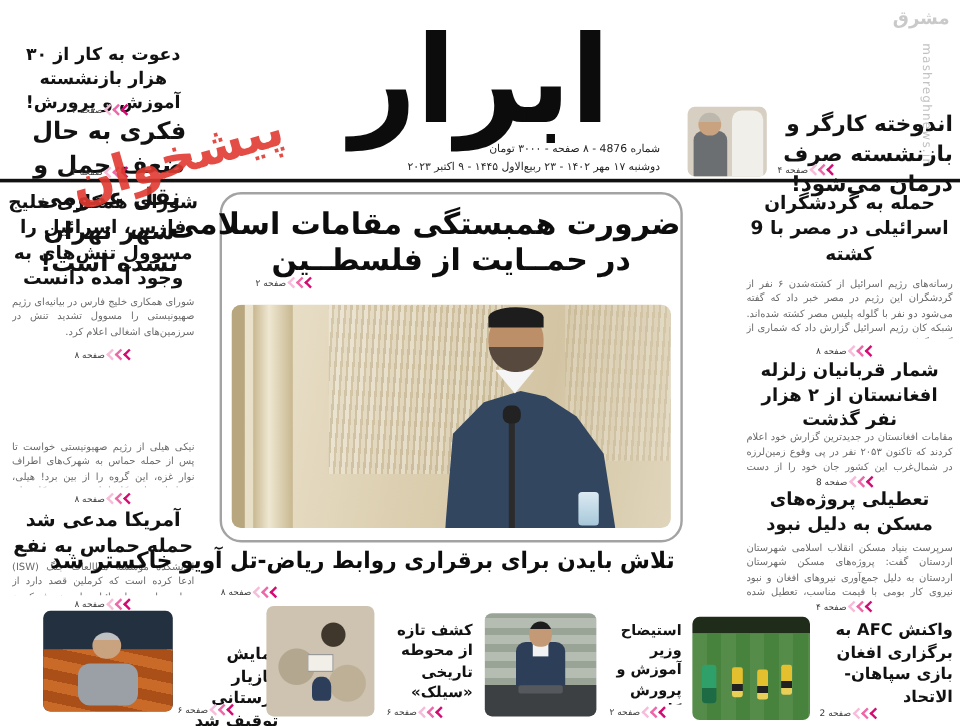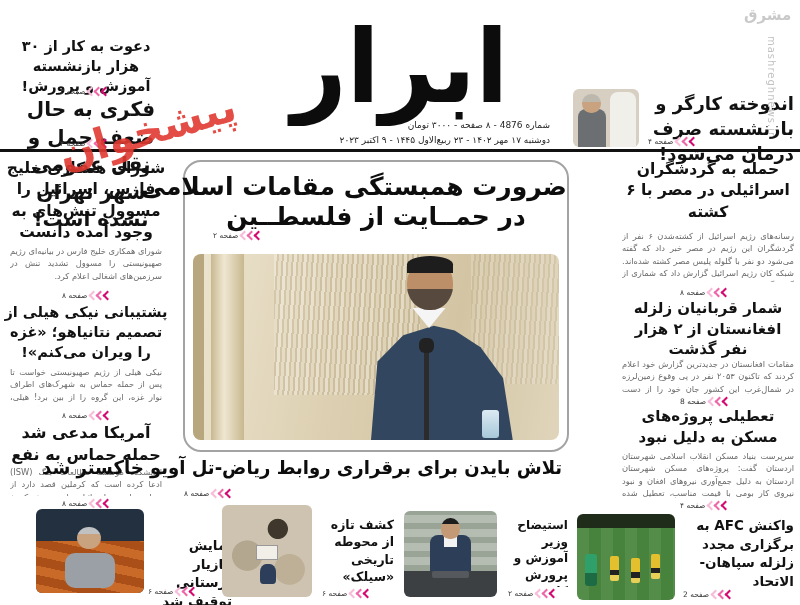--- a/index.html
+++ b/index.html
@@ -76,21 +76,20 @@
 
   <div class="abs ttl ctr fa" style="left:4px;top:158px;width:164px;font-size:15.5px;height:84px;overflow:hidden;">شورای همکاری خلیج فارس، اسرائیل را مسوول تنش‌های به وجود آمده دانست</div>
   <div class="abs sub fa" style="left:10px;top:245px;width:152px;height:40px;">شورای همکاری خلیج فارس در بیانیه‌ای رژیم صهیونیستی را مسوول تشدید تنش در سرزمین‌های اشغالی اعلام کرد.</div>
   <span class="mk" style="left:62px;top:290px;">
       <b class="pg">صفحه ۸</b>
       <i class="ch c1"></i>
       <i class="ch c2"></i>
       <i class="ch c3"></i>
     </span>
 
-  <div class="abs ttl ctr fa" style="left:4px;top:302px;width:164px;font-size:14.5px;height:62px;overflow:hidden;">پشتیبانی نیکی هیلی از تصمیم نتانیاهو؛ «غزه را ویران می‌کنم»!</div>
   <div class="abs sub fa" style="left:10px;top:366px;width:152px;height:40px;">نیکی هیلی از رژیم صهیونیستی خواست تا پس از حمله حماس به شهرک‌های اطراف نوار غزه، این گروه را از بین برد! هیلی، فرماندار سابق کارولینای جنوبی و کاندیدای جمهوری‌خواهان برای انتخابات...</div>
   <span class="mk" style="left:62px;top:410px;">
       <b class="pg">صفحه ۸</b>
       <i class="ch c1"></i>
       <i class="ch c2"></i>
       <i class="ch c3"></i>
     </span>
 
   <div class="abs ttl ctr fa" style="left:4px;top:422px;width:164px;font-size:16px;height:46px;overflow:hidden;">آمریکا مدعی شد حمله حماس به نفع روسیه است</div>
   <div class="abs sub fa" style="left:10px;top:466px;width:152px;height:30px;">اندیشکده مؤسسه مطالعات جنگ (ISW) ادعا کرده است که کرملین قصد دارد از حمله حماس به اسرائیل برای منحرف کردن حمایت‌ها و توجه غرب از اوکراین استفاده کند.</div>
@@ -180,21 +179,21 @@
     <div class="d" style="left:56%;top:6%;width:40%;height:94%;background:#f1efe9;border-radius:8px 8px 0 0;"></div>
   </div>
   <div class="abs ttl rgt fa" style="left:644px;top:92px;width:150px;font-size:18px;">اندوخته کارگر و بازنشسته صرف درمان می‌شود!</div>
   <span class="mk" style="left:648px;top:136px;">
       <b class="pg">صفحه ۴</b>
       <i class="ch c1"></i>
       <i class="ch c2"></i>
       <i class="ch c3"></i>
     </span>
 
-  <div class="abs ttl ctr fa" style="left:620px;top:159px;width:176px;font-size:15.5px;height:64px;overflow:hidden;">حمله به گردشگران اسرائیلی در مصر با ۶ کشته</div>
+  <div class="abs ttl ctr fa" style="left:620px;top:159px;width:176px;font-size:15.5px;height:64px;overflow:hidden;">حمله به گردشگران اسرائیلی در مصر با 9 کشته</div>
   <div class="abs sub fa" style="left:622px;top:230px;width:172px;height:52px;">رسانه‌های رژیم اسرائیل از کشته‌شدن ۶ نفر از گردشگران این رژیم در مصر خبر داد که گفته می‌شود دو نفر با گلوله پلیس مصر کشته شده‌اند. شبکه کان رژیم اسرائیل گزارش داد که شماری از گردشگران صهیونیست...</div>
   <span class="mk" style="left:680px;top:287px;">
       <b class="pg">صفحه ۸</b>
       <i class="ch c1"></i>
       <i class="ch c2"></i>
       <i class="ch c3"></i>
     </span>
 
   <div class="abs ttl ctr fa" style="left:620px;top:298px;width:176px;font-size:15px;height:60px;overflow:hidden;">شمار قربانیان زلزله افغانستان از ۲ هزار نفر گذشت</div>
   <div class="abs sub fa" style="left:622px;top:358px;width:172px;height:36px;">مقامات افغانستان در جدیدترین گزارش خود اعلام کردند که تاکنون ۲۰۵۳ نفر در پی وقوع زمین‌لرزه در شمال‌غرب این کشور جان خود را از دست داده‌اند.</div>
@@ -214,21 +213,21 @@
       <i class="ch c3"></i>
     </span>
 
   <div class="ph" style="left:577px;top:514px;width:98px;height:86px;background:linear-gradient(#1f2c1a 0 16%,#47833c 16%);">
     <div class="d" style="left:0;top:16%;width:100%;height:84%;background:repeating-linear-gradient(90deg,rgba(255,255,255,.07) 0 12px,transparent 12px 24px);"></div>
     <div class="d" style="left:8%;bottom:16%;width:12px;height:32px;background:linear-gradient(#2fa06a 0 60%,#1d6b44 60%);border-radius:3px;"></div>
     <div class="d" style="left:34%;bottom:22%;width:9px;height:25px;background:linear-gradient(#e5c02e 0 55%,#222 55% 78%,#e8cf57 78%);border-radius:2px;"></div>
     <div class="d" style="left:55%;bottom:20%;width:9px;height:25px;background:linear-gradient(#e5c02e 0 55%,#222 55% 78%,#e8cf57 78%);border-radius:2px;"></div>
     <div class="d" style="left:76%;bottom:24%;width:9px;height:25px;background:linear-gradient(#e5c02e 0 55%,#222 55% 78%,#e8cf57 78%);border-radius:2px;"></div>
   </div>
-  <div class="abs ttl rgt fa" style="left:680px;top:516px;width:114px;font-size:13.5px;height:72px;overflow:hidden;">واکنش AFC به برگزاری مجدد زلزله سپاهان-الاتحاد</div>
+  <div class="abs ttl rgt fa" style="left:680px;top:516px;width:114px;font-size:13.5px;height:72px;overflow:hidden;">واکنش AFC به برگزاری افغان بازی سپاهان-الاتحاد</div>
   <span class="mk" style="left:683px;top:589px;">
       <b class="pg">صفحه 2</b>
       <i class="ch c1"></i>
       <i class="ch c2"></i>
       <i class="ch c3"></i>
     </span>
 
 </div>
 
 </body></html>

